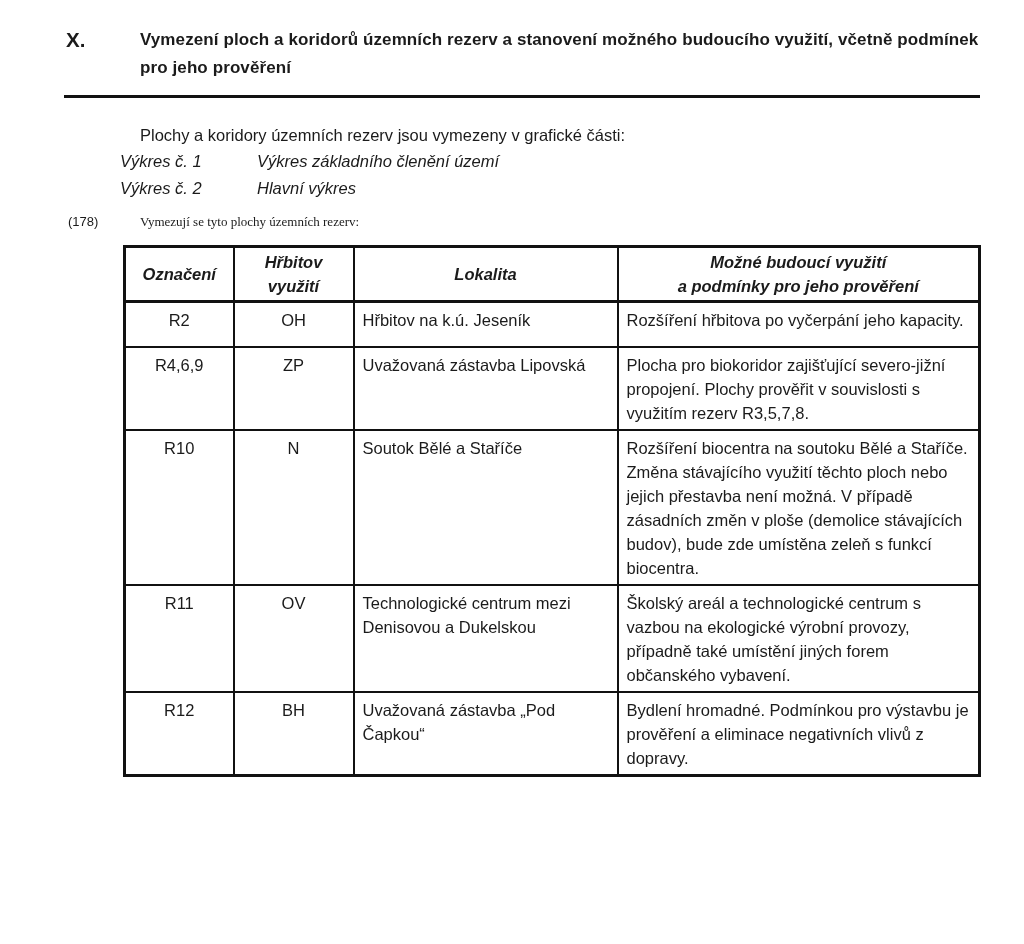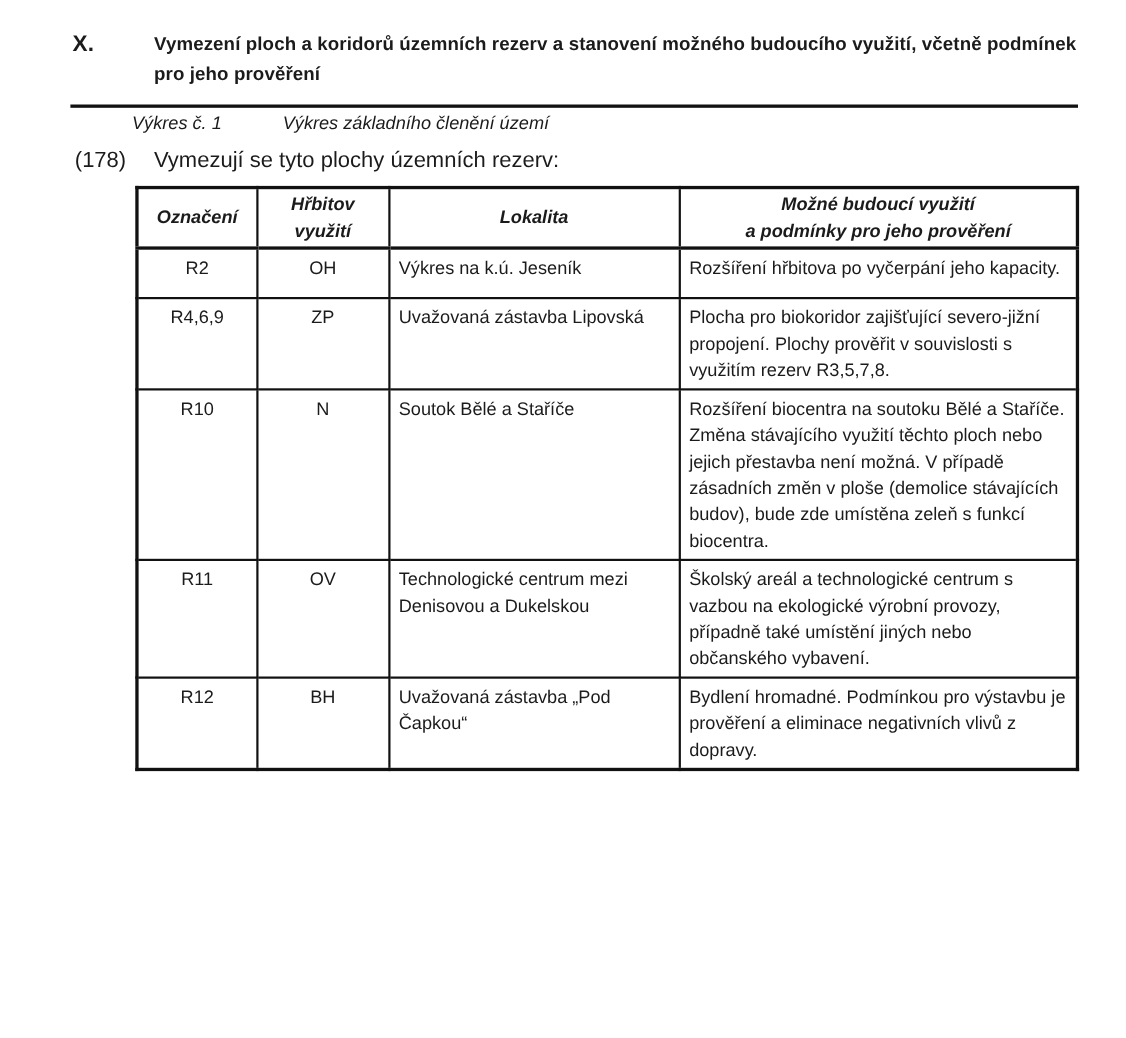--- a/index.html
+++ b/index.html
@@ -59,25 +59,25 @@
     font-style: italic;
     line-height: 25px;
   }
   .drawing-label { width: 137px; flex: 0 0 137px; }
   .drawing-name { flex: 1; }
 
   .clause-row {
     display: flex;
     margin-left: 68px;
     margin-top: 9px;
-    font-size: 20px;
+    font-size: 13px;
     line-height: 24px;
   }
   .clause-number { width: 72px; flex: 0 0 72px; }
-  .clause-text { flex: 1; }
+  .clause-text { flex: 1; font-family: Liberation Serif, serif; }
 
   
   table.reserves {
     margin-left: 123px;
     margin-top: 11px;
     width: 855px;
     border-collapse: collapse;
     table-layout: fixed;
     font-size: 16.5px;
     line-height: 24px;
@@ -122,24 +122,29 @@
 <body>
 
 <div class="page">
 
   <div class="heading-row">
     <div class="heading-number">X.</div>
     <div class="heading-title">Vymezení ploch a koridorů územních rezerv a stanovení možného budoucího využití, včetně podmínek pro jeho prověření</div>
   </div>
   <hr class="heading-rule">
 
+  <p class="intro">Plochy a koridory územních rezerv jsou vymezeny v grafické části:</p>
 
   <div class="drawing-row">
     <span class="drawing-label">Výkres č. 1</span>
     <span class="drawing-name">Výkres základního členění území</span>
+  </div>
+  <div class="drawing-row">
+    <span class="drawing-label">Výkres č. 2</span>
+    <span class="drawing-name">Hlavní výkres</span>
   </div>
 
   <div class="clause-row">
     <span class="clause-number">(178)</span>
     <span class="clause-text">Vymezují se tyto plochy územních rezerv:</span>
   </div>
 
   <table class="reserves">
     <colgroup>
       <col class="c1">
@@ -158,40 +163,40 @@
         <th>
           <span class="hline">Možné budoucí využití</span>
           <span class="hline">a podmínky pro jeho prověření</span>
         </th>
       </tr>
     </thead>
     <tbody>
       <tr class="row-r2">
         <td class="center">R2</td>
         <td class="center">OH</td>
-        <td>Výkres na k.ú. Jeseník</td>
+        <td>Hřbitov na k.ú. Jeseník</td>
         <td>Rozšíření hřbitova po vyčerpání jeho kapacity.</td>
       </tr>
       <tr class="row-r4">
         <td class="center">R4,6,9</td>
         <td class="center">ZP</td>
         <td>Uvažovaná zástavba Lipovská</td>
         <td>Plocha pro biokoridor zajišťující severo-jižní propojení. Plochy prověřit v souvislosti s využitím rezerv R3,5,7,8.</td>
       </tr>
       <tr class="row-r10">
         <td class="center">R10</td>
         <td class="center">N</td>
         <td>Soutok Bělé a Staříče</td>
         <td>Rozšíření biocentra na soutoku Bělé a Staříče. Změna stávajícího využití těchto ploch nebo jejich přestavba není možná. V případě zásadních změn v ploše (demolice stávajících budov), bude zde umístěna zeleň s funkcí biocentra.</td>
       </tr>
       <tr class="row-r11">
         <td class="center">R11</td>
         <td class="center">OV</td>
         <td>Technologické centrum mezi Denisovou a Dukelskou</td>
-        <td>Školský areál a technologické centrum s vazbou na ekologické výrobní provozy, případně také umístění jiných nebo občanského vybavení.</td>
+        <td>Školský areál a technologické centrum s vazbou na ekologické výrobní provozy, případně také umístění jiných forem občanského vybavení.</td>
       </tr>
       <tr class="row-r12">
         <td class="center">R12</td>
         <td class="center">BH</td>
         <td>Uvažovaná zástavba „Pod Čapkou“</td>
         <td>Bydlení hromadné. Podmínkou pro výstavbu je prověření a eliminace negativních vlivů z dopravy.</td>
       </tr>
     </tbody>
   </table>
 

